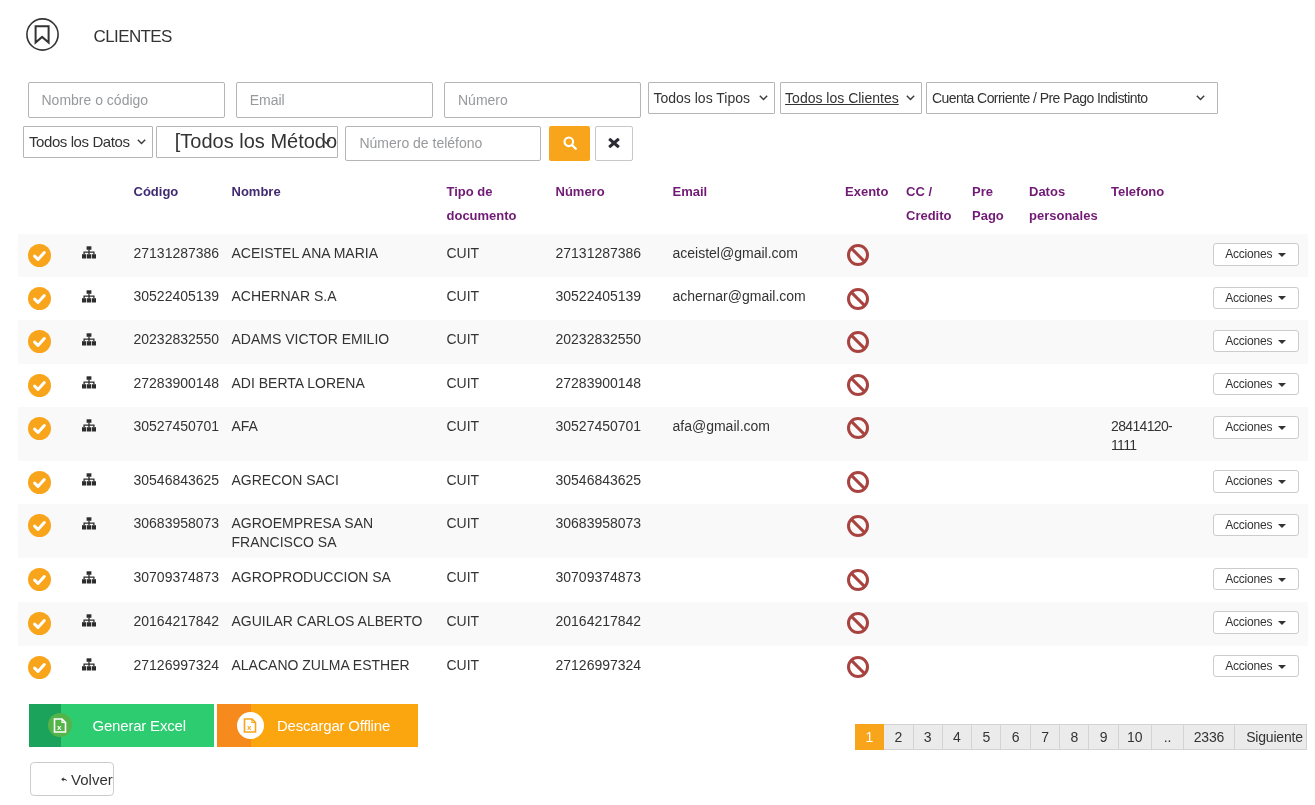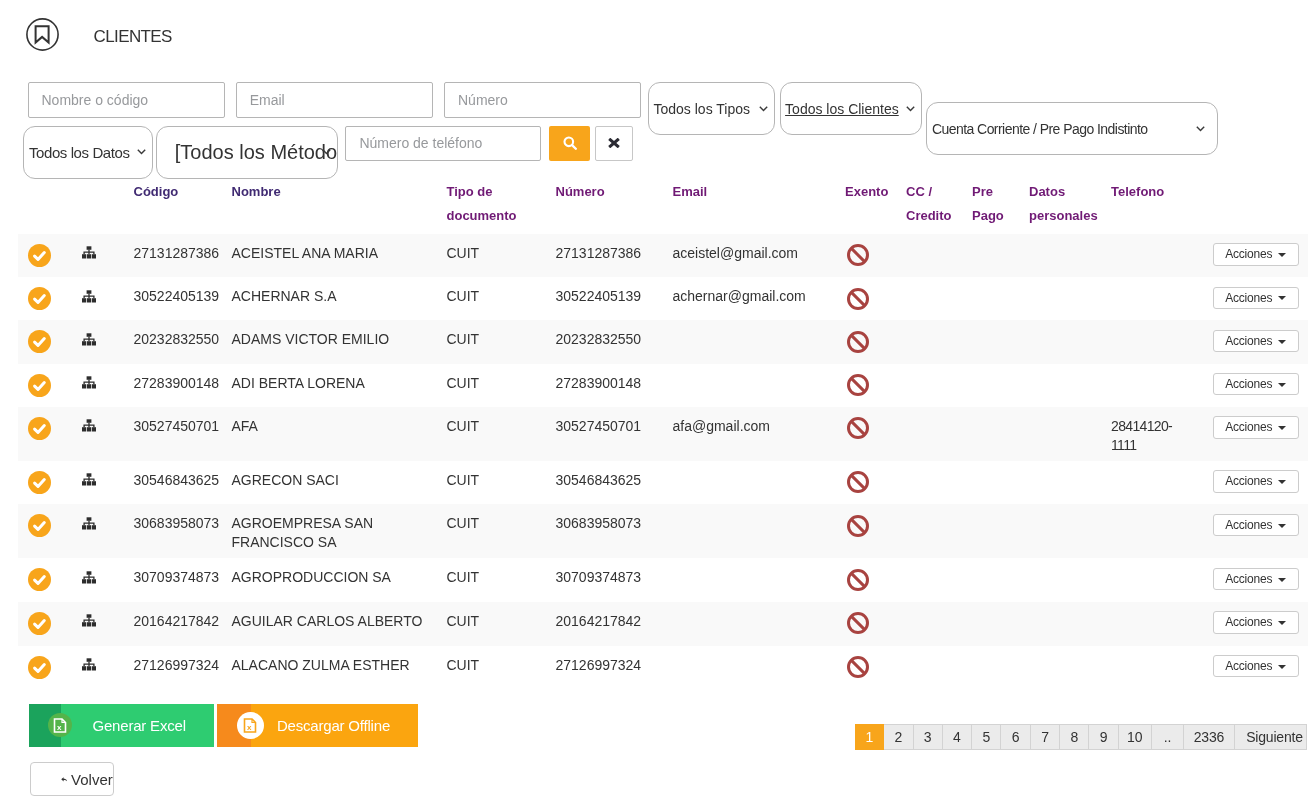--- a/index.html
+++ b/index.html
@@ -7,30 +7,30 @@
   font-family:"Liberation Sans", sans-serif; color:#333; }
 .abs { position:absolute; }
 
 #circ { left:26px; top:18px; width:33px; height:33px; }
 #title { left:93.5px; top:26.5px; font-size:17px; color:#333; letter-spacing:-0.6px; }
 
 .inp { position:absolute; height:35.5px; border:1px solid #b5b5b5; border-radius:2px;
   background:#fff; font-family:"Liberation Sans", sans-serif; font-size:14px; color:#333;
   padding:0 13px; }
 .inp::placeholder { color:#97999c; opacity:1; }
-.sel { position:absolute; height:53px; border:1px solid #b5b5b5; border-radius:12px;
+.sel { position:absolute; height:32px; border:1px solid #b5b5b5; border-radius:1px;
   background:#fff; font-size:14px; color:#333; display:flex; align-items:center;
   padding-left:4.5px; white-space:nowrap; overflow:hidden; }
 .sel svg.chev { position:absolute; right:6px; top:50%; margin-top:-3px; }
 #f1 { left:27.5px; top:82.3px; width:197px; }
 #f2 { left:235.7px; top:82.3px; width:197.3px; }
 #f3 { left:444px;  top:82.3px; width:197px; }
 #s1 { left:648px;  top:82.3px; width:127px; }
 #s2 { left:779.6px; top:82.3px; width:142.4px;text-decoration:underline; }
-#s3 { left:926.4px; top:82.3px; width:291.6px; letter-spacing:-0.55px;margin-top:20px; }
+#s3 { left:926.4px; top:82.3px; width:291.6px; letter-spacing:-0.55px; }
 #sA { left:23.4px;  top:125.5px; width:129.6px; font-size:15px; letter-spacing:-0.4px; }
 #sB { left:155.8px; top:125.5px; width:182.4px; font-size:20px; padding-left:18px; }
 #fT { left:345.4px; top:125.5px; width:195.9px; }
 #btnSearch { left:549px; top:125.9px; width:41px; height:35px; background:#f8a51b;
   border:none; border-radius:2px; display:flex; align-items:center; justify-content:center; }
 #btnX { left:594.5px; top:125.9px; width:38px; height:35px; background:#fff;
   border:1px solid #c7c7c7; border-radius:2px; display:flex; align-items:center; justify-content:center; }
 
 table { position:absolute; left:18px; top:170.3px; width:1290px; border-collapse:collapse;
   table-layout:fixed; font-size:14px; color:#333; }

